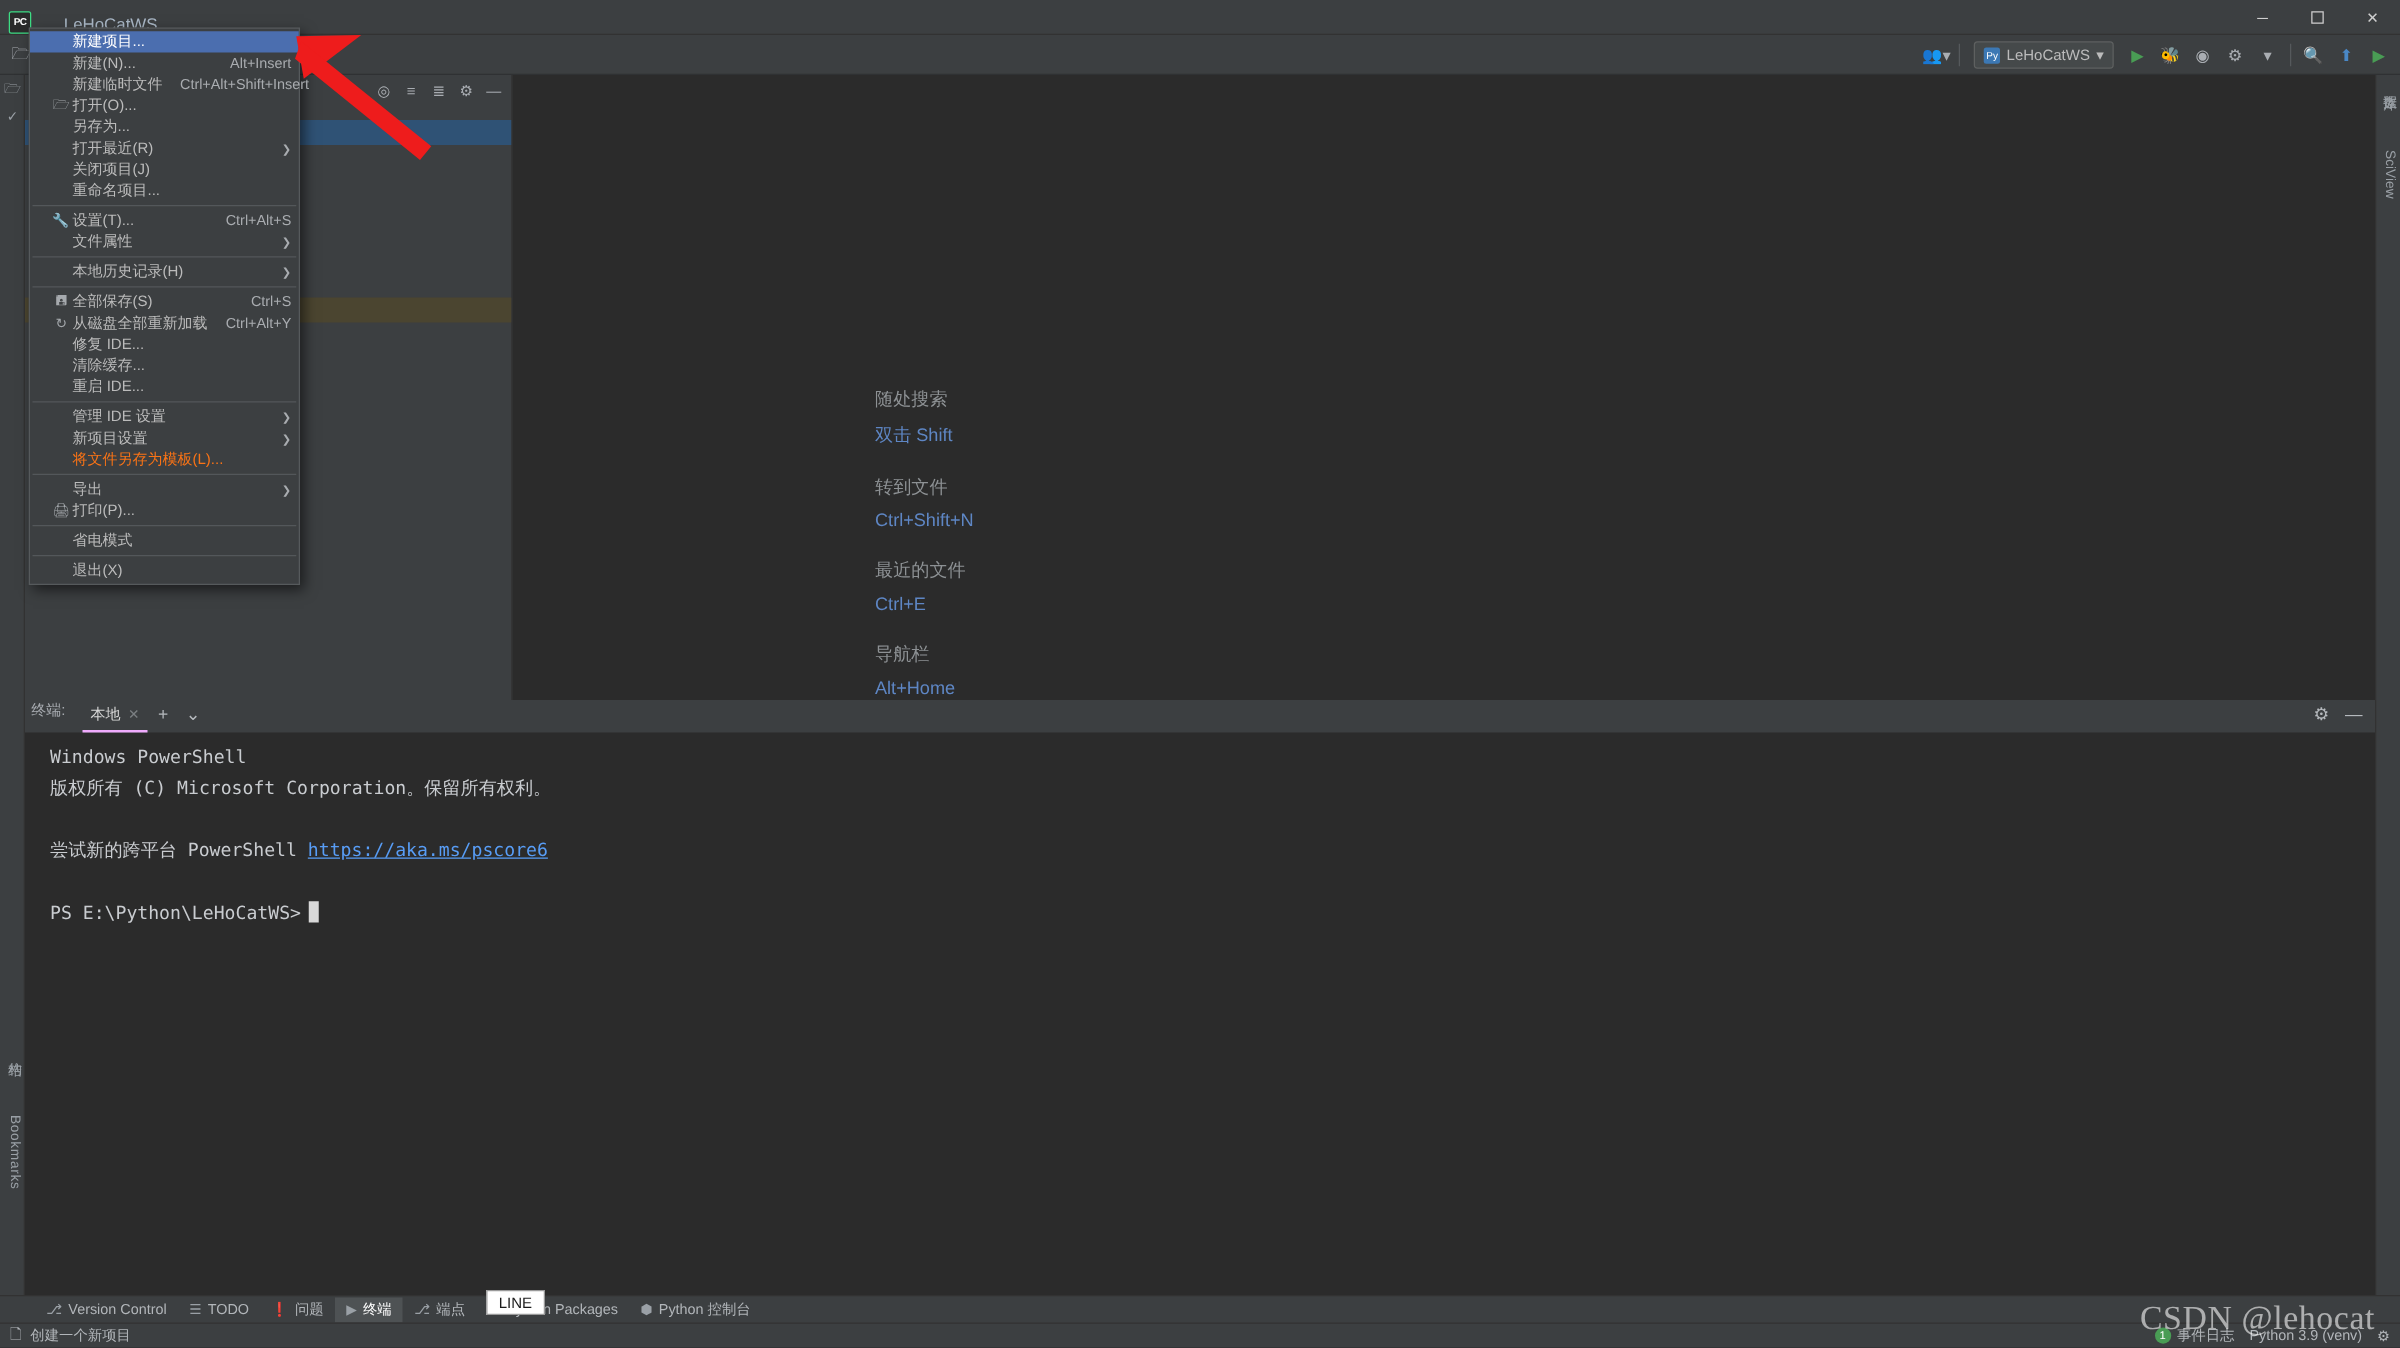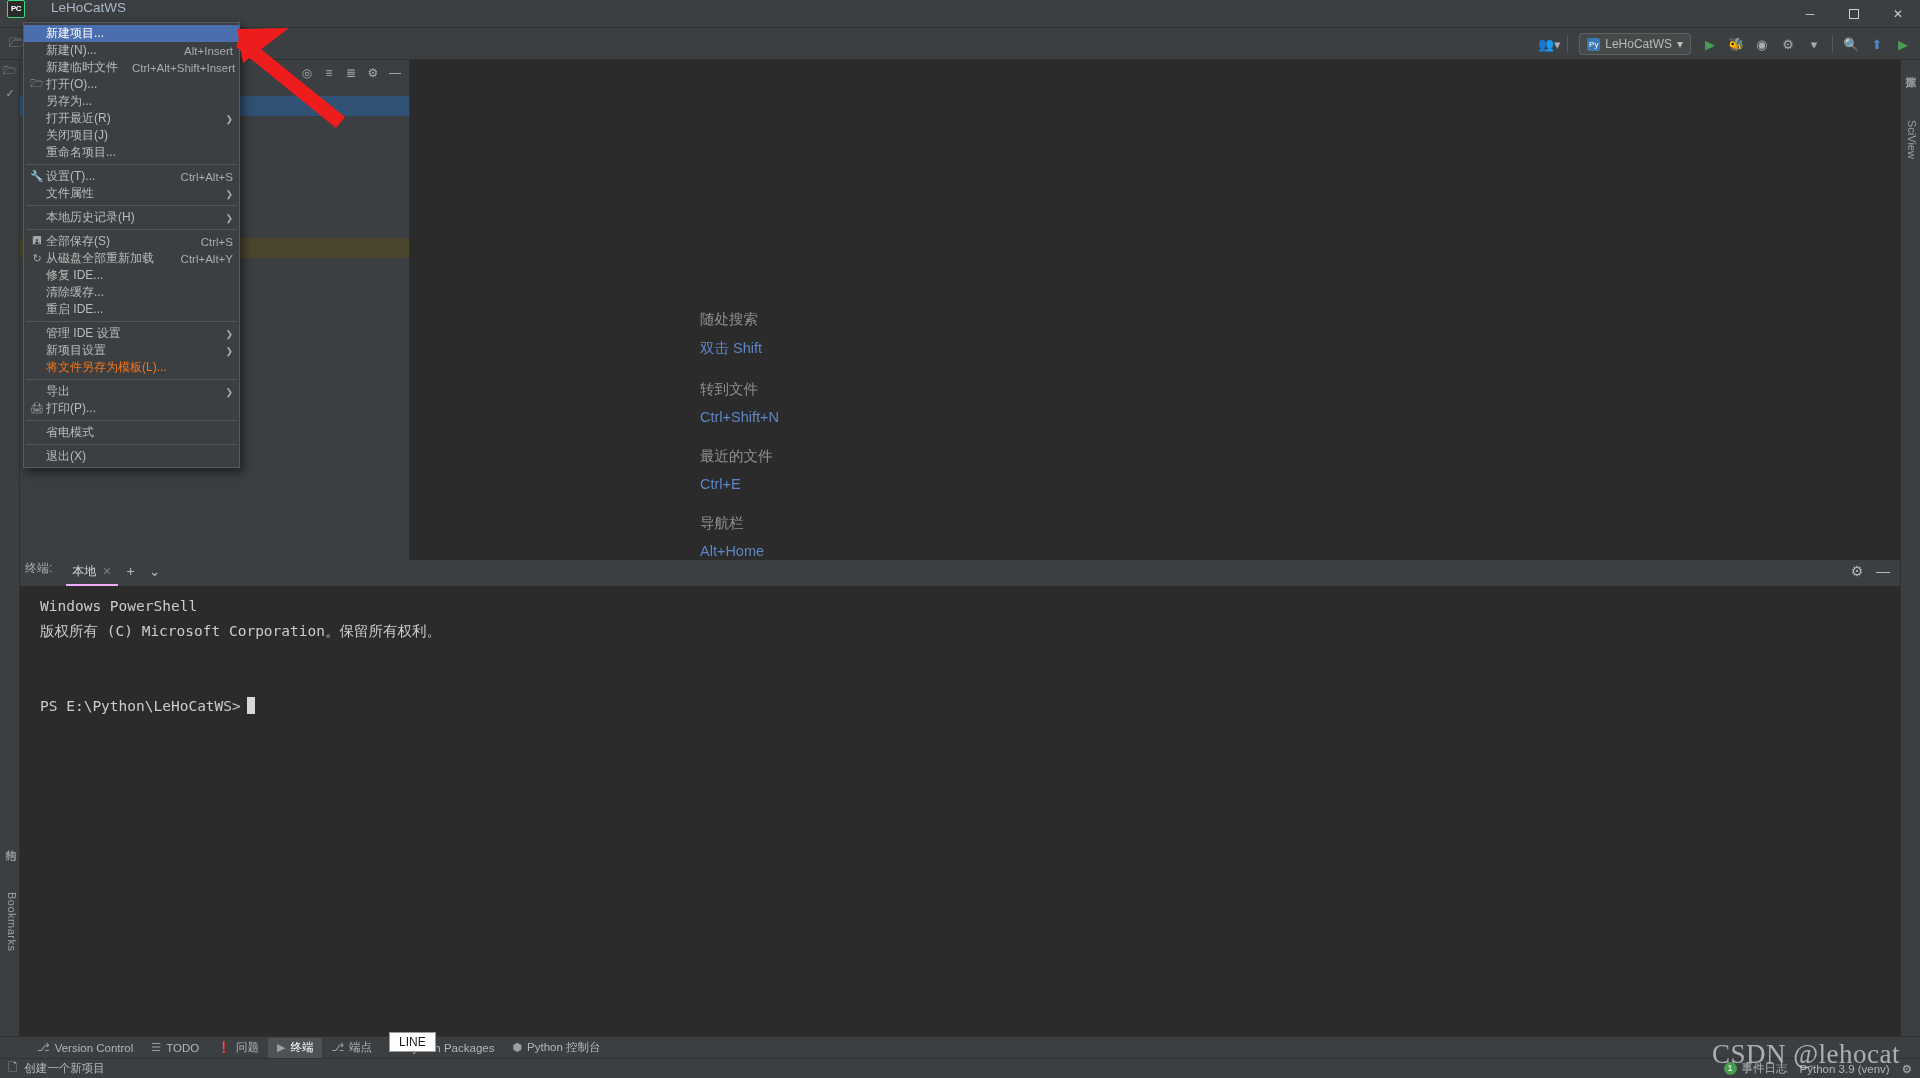--- a/index.html
+++ b/index.html
@@ -7,21 +7,21 @@
     width: 1920px; height: 1078px;
     background: #2b2b2b;
     font-family: "Liberation Sans", sans-serif;
     overflow: hidden;
   }
   #app { position: relative; width: 1920px; height: 1078px; background: #3c3f41; }
 
   
   .titlebar {
     position: absolute; left: 0; top: 0; width: 1920px; height: 28px;
-    background: #3c3f41; display: flex; align-items: flex-start;
+    background: #3c3f41; display: flex; align-items: flex-end;
     border-bottom: 1px solid #323232;
   }
   .pc-logo {
     width: 18px; height: 18px; margin-left: 7px; margin-right: 8px;
     border: 1.5px solid #3ddc84; border-radius: 2px;
     background: #2b2b2b; color: #ffffff;
     font-size: 8px; font-weight: bold; line-height: 15px; text-align: center;
     letter-spacing: -0.5px;
   }
   .menubar { display: flex; align-items: center; height: 28px; }
@@ -194,21 +194,21 @@
 
   
   .menu-popup {
     position: absolute; left: 23px; top: 22px; width: 217px;
     background: #3c3f41; border: 1px solid #565a5c;
     box-shadow: 3px 4px 10px rgba(0,0,0,0.55); z-index: 50;
     padding: 2px 0;
   }
   .mi {
     display: flex; align-items: center; height: 17px;
-    padding: 0 6px 0 4px; font-size: 12px; color: #bbbbbb; position: relative;
+    padding: 0 6px 0 16px; font-size: 12px; color: #bbbbbb; position: relative;
   }
   .mi.highlight { background: #4b6eaf; color: #ffffff; }
   .mi.disabled { color: #f97316; }
   .mi-icon {
     width: 18px; min-width: 18px; text-align: center;
     font-size: 11px; color: #a5a9ad;
   }
   .mi-label { flex: 1; white-space: nowrap; }
   .mi-short { font-size: 11.5px; color: #a9acb0; margin-left: 14px; white-space: nowrap; }
   .mi-arrow { font-size: 9px; color: #a9acb0; margin-left: 10px; }
@@ -328,20 +328,23 @@
       <div class="term-btn">⌄</div>
       <div class="term-right">
         <div class="term-btn">⚙</div>
         <div class="term-btn">—</div>
       </div>
     </div>
     <div class="term-body">
       <div>Windows PowerShell</div>
       <div>版权所有 (C) Microsoft Corporation。保留所有权利。</div>
       <div class="blank-line"></div>
+      <div>
+        <span>尝试新的跨平台 PowerShell </span><span class="link">https://aka.ms/pscore6</span>
+      </div>
       <div class="blank-line"></div>
       <div>
         <span>PS E:\Python\LeHoCatWS&gt;</span><span class="term-cursor"></span>
       </div>
     </div>
   </div>
 
   <div class="toolwin-bar">
     <div style="width:28px;"></div>
     <div class="tw-item">

